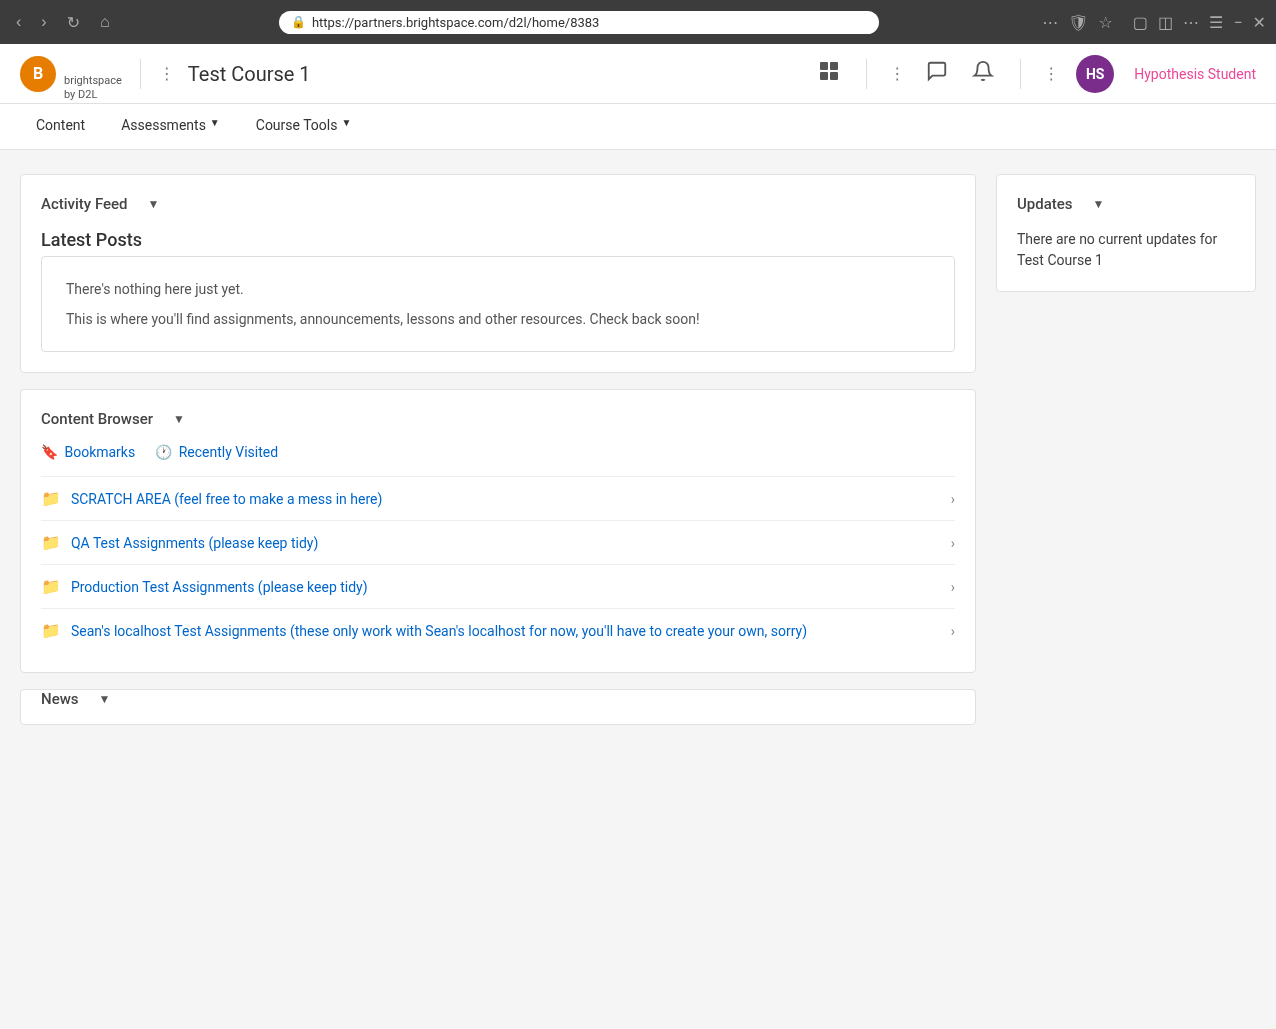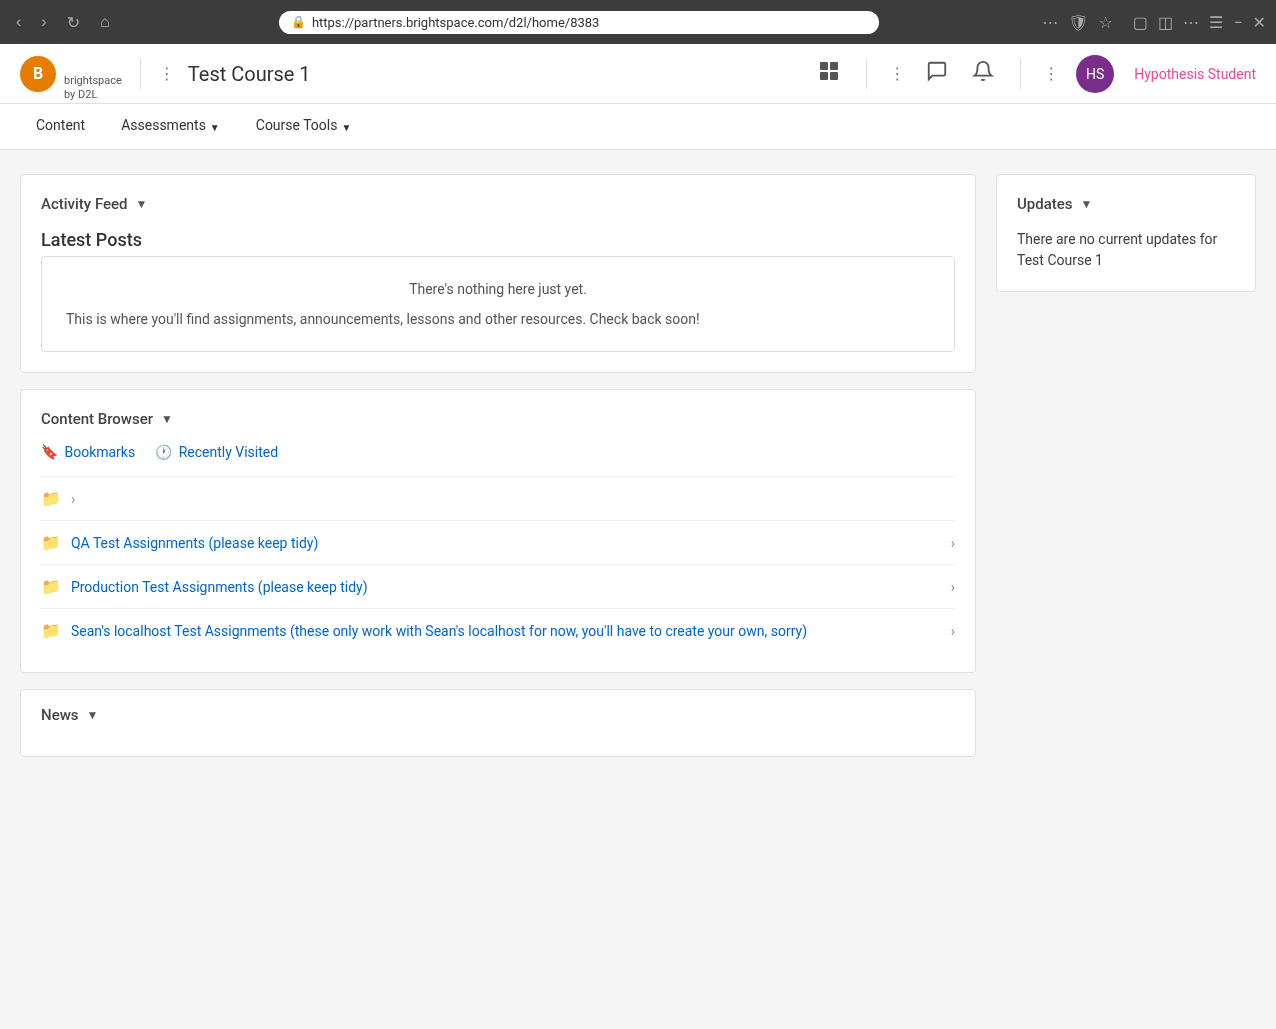--- a/index.html
+++ b/index.html
@@ -99,21 +99,21 @@
     }
     .user-avatar {
       width: 38px;
       height: 38px;
       background: #7b2d8b;
       border-radius: 50%;
       display: flex;
       align-items: center;
       justify-content: center;
       color: white;
-      font-weight: normal;
+      font-weight: bold;
       font-size: 14px;
       cursor: pointer;
     }
     .user-name {
       font-size: 14px;
       color: #ec4899;
       margin-left: 4px;
     }
     .three-dots-vertical {
       color: #777;
@@ -132,21 +132,21 @@
       height: 46px;
       gap: 4px;
     }
     .nav-item {
       padding: 12px 16px;
       font-size: 14px;
       color: #333;
       cursor: pointer;
       text-decoration: none;
       display: flex;
-      align-items: flex-end;
+      align-items: flex-start;
       gap: 4px;
       border-bottom: 3px solid transparent;
     }
     .nav-chevron { font-size: 10px; }
 
     
     .main-content {
       padding: 24px 20px;
       display: flex;
       gap: 20px;
@@ -158,21 +158,21 @@
     
     .card {
       background: #fff;
       border-radius: 4px;
       border: 1px solid #e0e0e0;
       padding: 20px;
     }
     .card-header {
       display: flex;
       align-items: center;
-      gap: 8px;
+      gap: 20px;
       margin-bottom: 16px;
     }
     .card-title {
       font-size: 15px;
       color: #444;
       font-weight: 500;
     }
     .chevron-down { font-size: 12px; color: #555; cursor: pointer; }
 
     
@@ -180,21 +180,21 @@
       font-size: 18px;
       font-weight: 500;
       color: #333;
       margin-bottom: 6px;
     }
     .empty-posts-box {
       border: 1px solid #ddd;
       border-radius: 4px;
       padding: 24px;
     }
-    .empty-line1 { font-size: 14px; color: #555; margin-bottom: 14px; text-align: center; }
+    .empty-line1 { font-size: 14px; color: #555; margin-bottom: 14px; }
     .empty-line2 { font-size: 14px; color: #555; }
 
     
     .browser-tabs {
       display: flex;
       gap: 20px;
       margin-bottom: 16px;
     }
     .browser-tab {
       display: flex;
@@ -220,21 +220,21 @@
       font-size: 14px;
       flex: 1;
       text-decoration: none;
     }
     .content-chevron { color: #888; font-size: 14px; }
 
     
     .updates-text { font-size: 14px; color: #404040; line-height: 1.5; }
 
     
-    .news-card { background: #fff; border-radius: 4px; border: 1px solid #e0e0e0; padding: 16px 20px; }
+    .news-card { background: #fff; border-radius: 4px; border: 1px solid #e0e0e0; padding: 0 20px; }
 
     
     .page-wrapper { background: #f5f5f5; min-height: 100vh; }
   </style>
 </head>
 <body>
 
 <div class="browser-chrome">
   <button class="browser-nav-btn">‹</button>
   <button class="browser-nav-btn">›</button>
@@ -341,20 +341,21 @@
             <span>Bookmarks</span>
           </a>
           <a class="browser-tab">
             <span>🕐</span>
             <span>Recently Visited</span>
           </a>
         </div>
         <div class="content-list">
           <div class="content-item">
             <span class="folder-icon">📁</span>
+            <span class="content-item-text">SCRATCH AREA (feel free to make a mess in here)</span>
             <span class="content-chevron">›</span>
           </div>
           <div class="content-item">
             <span class="folder-icon">📁</span>
             <span class="content-item-text">QA Test Assignments (please keep tidy)</span>
             <span class="content-chevron">›</span>
           </div>
           <div class="content-item">
             <span class="folder-icon">📁</span>
             <span class="content-item-text">Production Test Assignments (please keep tidy)</span>

